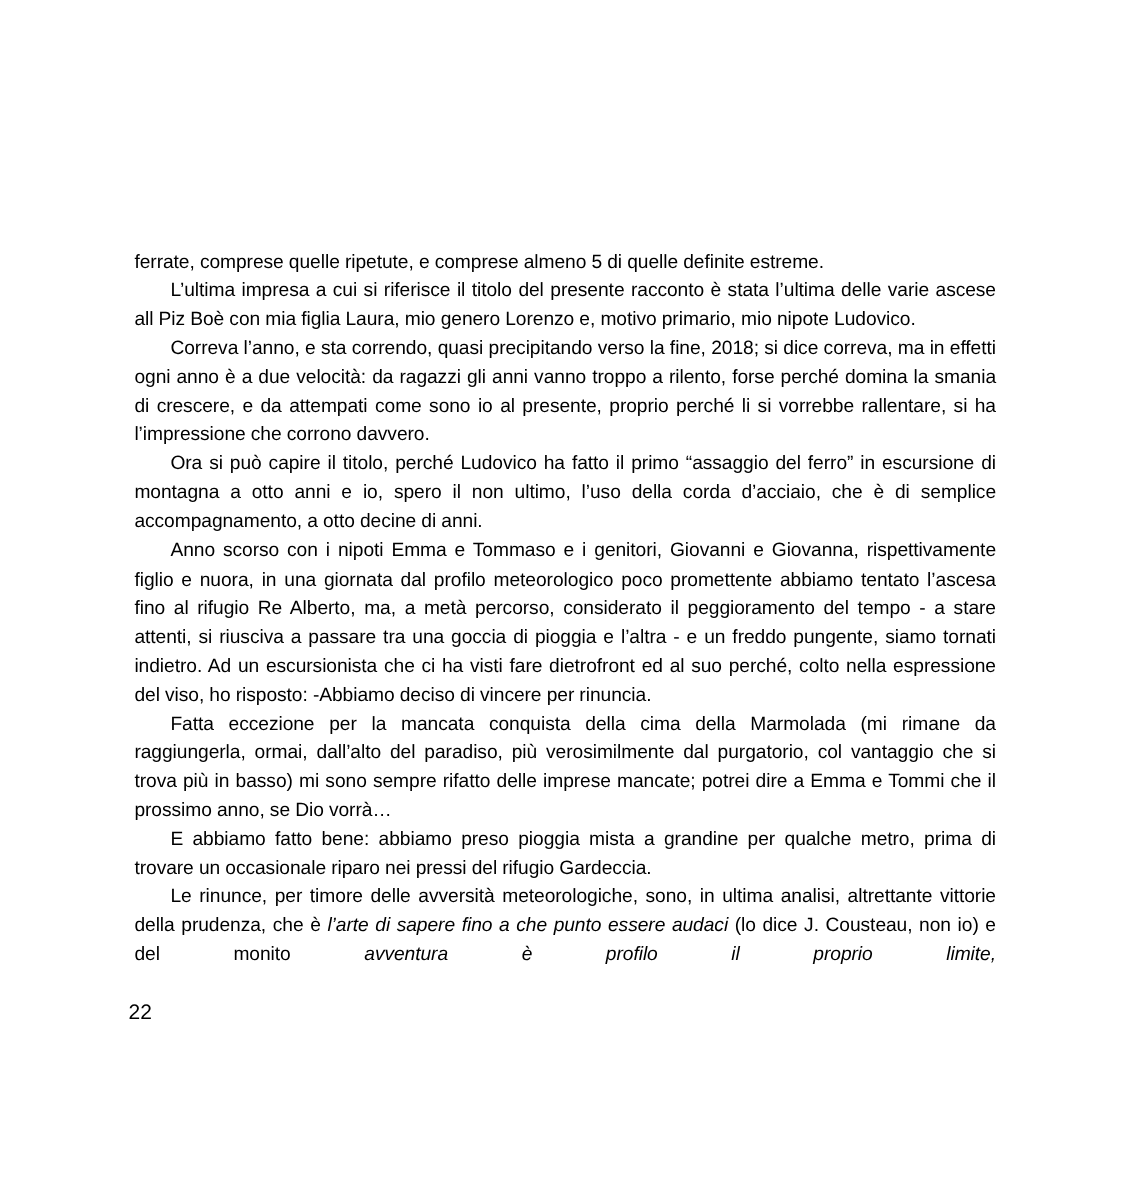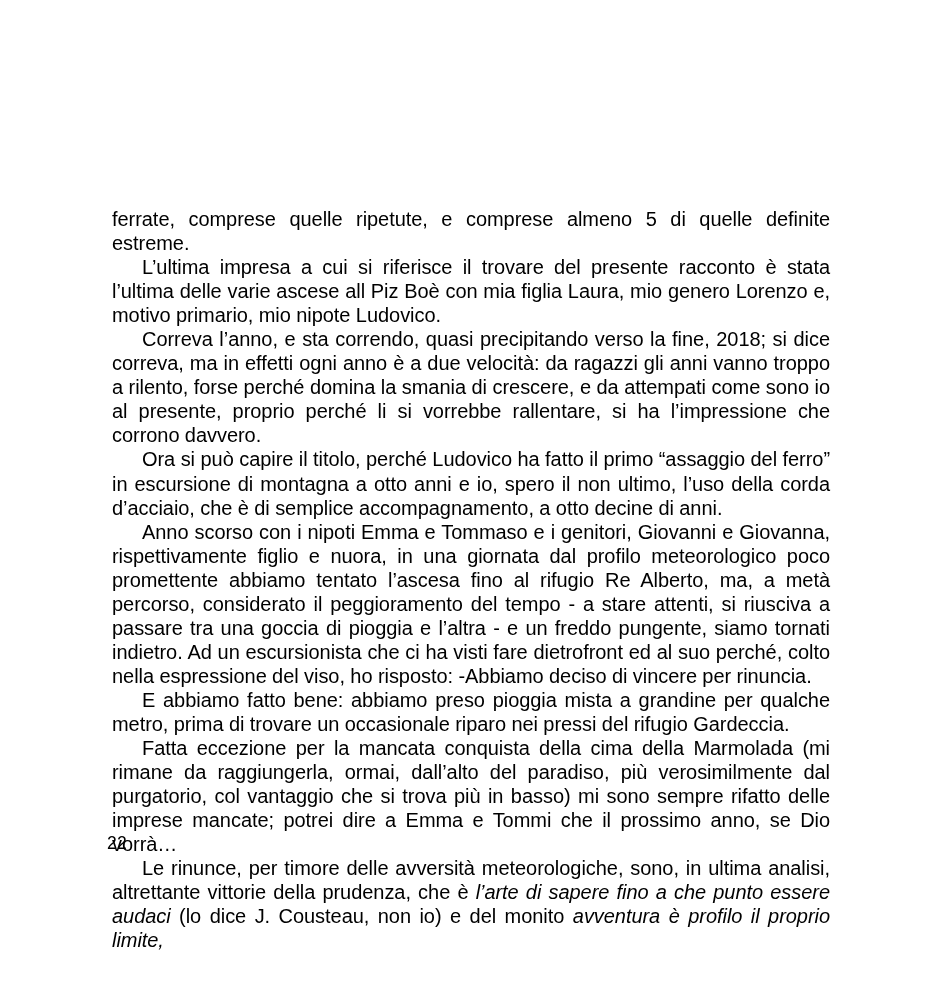--- a/index.html
+++ b/index.html
@@ -39,21 +39,21 @@
   .text-block {
     position: absolute;
     left: 112px;
     top: 207px;
     width: 718px;
   }
 
   p.para {
     margin: 0;
     padding: 0;
-    font-size: 20px;
+    font-size: 16px;
     line-height: 24.05px;
     text-align: justify;
     text-justify: inter-word;
     -webkit-hyphens: none;
     hyphens: none;
     word-spacing: -0.1px;
     letter-spacing: -0.05px;
   }
 
   p.para.indent {
@@ -79,28 +79,28 @@
 <body>
 
 <div class="page">
 
   <div class="folio">22</div>
 
   <div class="text-block">
 
     <p class="para">ferrate, comprese quelle ripetute, e comprese almeno 5 di quelle definite estreme.</p>
 
-    <p class="para indent">L’ultima impresa a cui si riferisce il trovare del presente racconto è stata l’ultima delle varie ascese all Piz Boè con mia figlia Laura, mio genero Lorenzo e, motivo primario, mio nipote Ludovico.</p>
+    <p class="para indent">L’ultima impresa a cui si riferisce il titolo del presente racconto è stata l’ultima delle varie ascese all Piz Boè con mia figlia Laura, mio genero Lorenzo e, motivo primario, mio nipote Ludovico.</p>
 
     <p class="para indent">Correva l’anno, e sta correndo, quasi precipitando verso la fine, 2018; si dice correva, ma in effetti ogni anno è a due velocità: da ragazzi gli anni vanno troppo a rilento, forse perché domina la smania di crescere, e da attempati come sono io al presente, proprio perché li si vorrebbe rallentare, si ha l’impressione che corrono davvero.</p>
 
     <p class="para indent">Ora si può capire il titolo, perché Ludovico ha fatto il primo “assaggio del ferro” in escursione di montagna a otto anni e io, spero il non ultimo, l’uso della corda d’acciaio, che è di semplice accompagnamento, a otto decine di anni.</p>
 
     <p class="para indent tight">Anno scorso con i nipoti Emma e Tommaso e i genitori, Giovanni e Giovanna, rispettivamente figlio e nuora, in una giornata dal profilo meteorologico poco promettente abbiamo tentato l’ascesa fino al rifugio Re Alberto, ma, a metà percorso, considerato il peggioramento del tempo - a stare attenti, si riusciva a passare tra una goccia di pioggia e l’altra - e un freddo pungente, siamo tornati indietro. Ad un escursionista che ci ha visti fare dietrofront ed al suo perché, colto nella espressione del viso, ho risposto: -Abbiamo deciso di vincere per rinuncia.</p>
 
+    <p class="para indent">Fatta eccezione per la mancata conquista della cima della Marmolada (mi rimane da raggiungerla, ormai, dall’alto del paradiso, più verosimilmente dal purgatorio, col vantaggio che si trova più in basso) mi sono sempre rifatto delle imprese mancate; potrei dire a Emma e Tommi che il prossimo anno, se Dio vorrà…</p>
+
     <p class="para indent">E abbiamo fatto bene: abbiamo preso pioggia mista a grandine per qualche metro, prima di trovare un occasionale riparo nei pressi del rifugio Gardeccia.</p>
-
-    <p class="para indent">Fatta eccezione per la mancata conquista della cima della Marmolada (mi rimane da raggiungerla, ormai, dall’alto del paradiso, più verosimilmente dal purgatorio, col vantaggio che si trova più in basso) mi sono sempre rifatto delle imprese mancate; potrei dire a Emma e Tommi che il prossimo anno, se Dio vorrà…</p>
 
     <p class="para indent justify-last"><span>Le rinunce, per timore delle avversità meteorologiche, sono, in ultima analisi, altrettante vittorie della prudenza, che è </span><em class="it">l’arte di sapere fino a che punto essere audaci</em><span> (lo dice J. Cousteau, non io) e del monito </span><em class="it">avventura è profilo il proprio limite,</em></p>
 
   </div>
 </div>
 
 </body></html>

